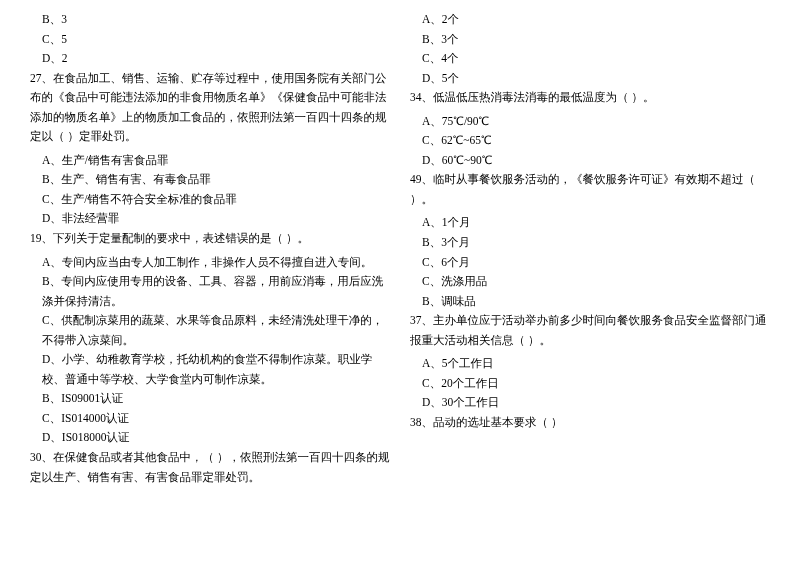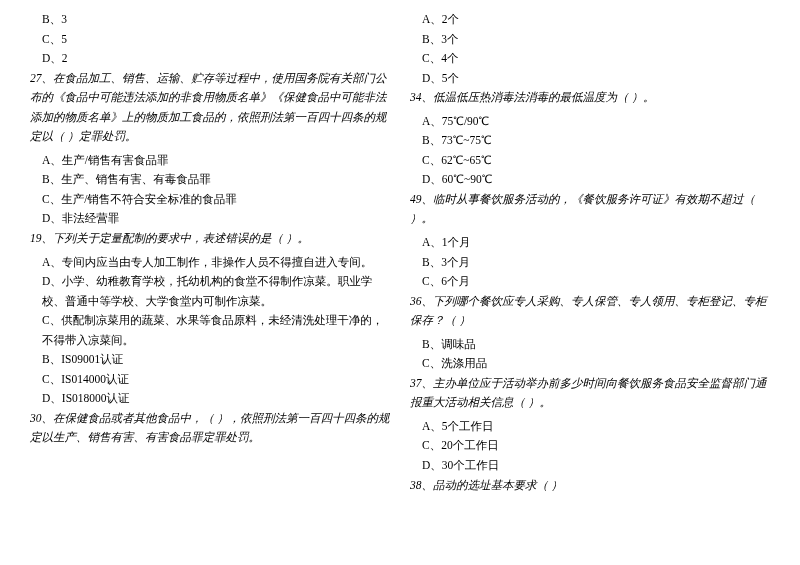--- a/index.html
+++ b/index.html
@@ -23,21 +23,20 @@
       display: flex;
       gap: 20px;
     }
     .col {
       flex: 1;
       font-size: 11.5px;
       line-height: 1.7;
     }
     .question {
       margin-bottom: 4px;
-      font-style: italic;
     }
     .question-text {
       font-size: 11.5px;
       line-height: 1.7;
     }
     .option {
       padding-left: 12px;
       line-height: 1.7;
     }
   </style>
@@ -50,44 +49,43 @@
         <div class="option">B、3</div>
         <div class="option">C、5</div>
         <div class="option">D、2</div>
         <div class="question question-text">27、在食品加工、销售、运输、贮存等过程中，使用国务院有关部门公布的《食品中可能违法添加的非食用物质名单》《保健食品中可能非法添加的物质名单》上的物质加工食品的，依照刑法第一百四十四条的规定以（    ）定罪处罚。</div>
         <div class="option">A、生产/销售有害食品罪</div>
         <div class="option">B、生产、销售有害、有毒食品罪</div>
         <div class="option">C、生产/销售不符合安全标准的食品罪</div>
         <div class="option">D、非法经营罪</div>
         <div class="question question-text">19、下列关于定量配制的要求中，表述错误的是（    ）。</div>
         <div class="option">A、专间内应当由专人加工制作，非操作人员不得擅自进入专间。</div>
+        <div class="option">B、专间内应使用专用的设备、工具、容器，用前应消毒，用后应洗涤并保持清洁。</div>
+        <div class="option">C、供配制凉菜用的蔬菜、水果等食品原料，未经清洗处理干净的，不得带入凉菜间。</div>
         <div class="option">D、小学、幼稚教育学校，托幼机构的食堂不得制作凉菜。职业学校、普通中等学校、大学食堂内可制作凉菜。</div>
-        <div class="option">C、供配制凉菜用的蔬菜、水果等食品原料，未经清洗处理干净的，不得带入凉菜间。</div>
         <div class="option">B、IS09001认证</div>
         <div class="option">C、IS014000认证</div>
         <div class="option">D、IS018000认证</div>
         <div class="question question-text">30、在保健食品或者其他食品中，（    ），依照刑法第一百四十四条的规定以生产、销售有害、有害食品罪定罪处罚。</div>
       </div>
     <div class="col" id="right-col">
         <div class="option">A、2个</div>
         <div class="option">B、3个</div>
         <div class="option">C、4个</div>
         <div class="option">D、5个</div>
         <div class="question question-text">34、低温低压热消毒法消毒的最低温度为（    ）。</div>
         <div class="option">A、75℃/90℃</div>
-        <div class="option">B、73℃~75℃</div>
         <div class="option">C、62℃~65℃</div>
         <div class="option">D、60℃~90℃</div>
         <div class="question question-text">49、临时从事餐饮服务活动的，《餐饮服务许可证》有效期不超过（    ）。</div>
         <div class="option">A、1个月</div>
         <div class="option">B、3个月</div>
         <div class="option">C、6个月</div>
-        <div class="question question-text">36、下列哪个餐饮应专人采购、专人保管、专人领用、专柜登记、专柜保存？（    ）</div>
+        <div class="option">C、洗涤用品</div>
         <div class="option">B、调味品</div>
-        <div class="option">C、洗涤用品</div>
         <div class="question question-text">37、主办单位应于活动举办前多少时间向餐饮服务食品安全监督部门通报重大活动相关信息（    ）。</div>
         <div class="option">A、5个工作日</div>
         <div class="option">C、20个工作日</div>
         <div class="option">D、30个工作日</div>
         <div class="question question-text">38、品动的选址基本要求（    ）</div>
       </div>
   </div>
 
 </div>
 

